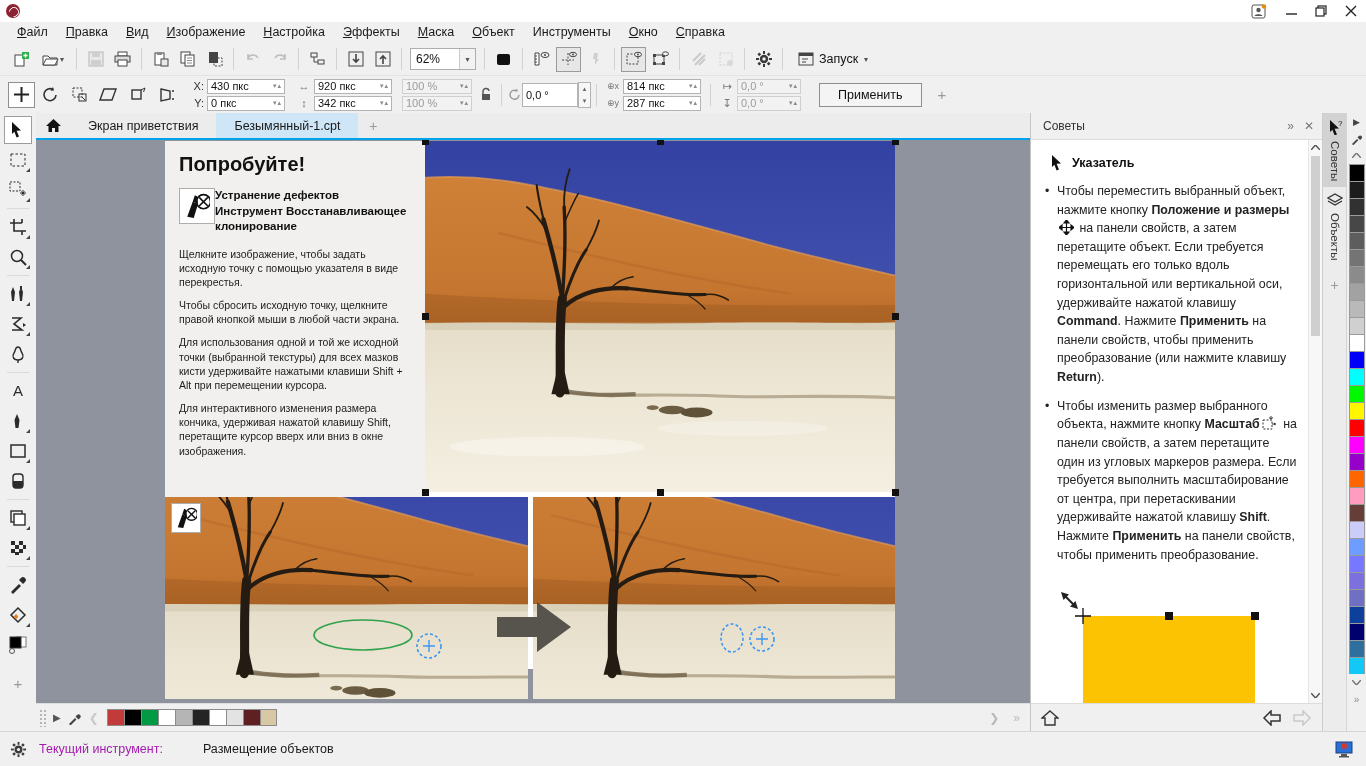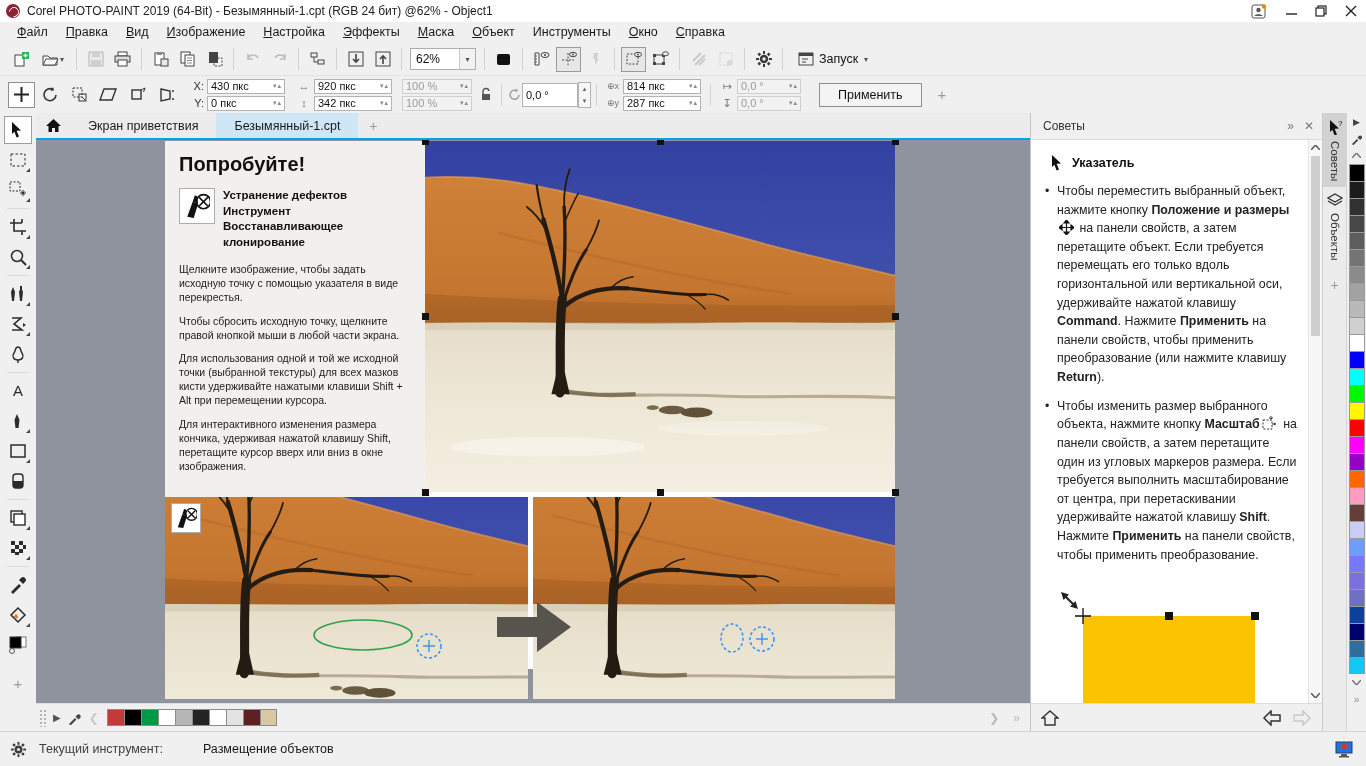--- a/index.html
+++ b/index.html
@@ -63,21 +63,21 @@
   .tool.selected { background:#fff; border:1px solid #9d9d9d; }
   .tool.flyout::after { content:""; position:absolute; right:2px; bottom:2px; border-left:4px solid transparent; border-bottom:4px solid #444; }
   .tool-sep { width:22px; height:1px; background:#dadada; margin:2px 0 4px; }
   #tool-plus { margin-top:14px; color:#9a9a9a; font-size:15px; }
 
   
   #canvas { position:absolute; left:36px; top:140px; width:994px; height:563px; background:#8e939e; overflow:hidden; }
   #doc { position:absolute; left:129px; top:1px; width:730px; height:528px; background:#ffffff; }
   #tryit { position:absolute; left:0; top:0; width:260px; height:356px; background:#f1f0ee; padding:12px 14px 0 14px; }
   #tryit h1 { font-size:20px; color:#111; margin-bottom:12px; }
-  #tryit-head { display:flex; gap:8px; margin-bottom:12px; }
+  #tryit-head { display:flex; margin-bottom:12px; }
   .badge-box { width:36px; height:36px; background:#fff; border:1px solid #adadad; display:flex; align-items:center; justify-content:center; flex:none;}
   #tryit-head .tname { font-size:11.5px; font-weight:bold; color:#111; line-height:1.35; }
   #tryit p { font-size:10.5px; color:#1c1c1c; line-height:1.35; margin-bottom:9px; }
 
   #main-photo { position:absolute; left:260px; top:0; width:470px; height:351px; }
   #before-photo { position:absolute; left:0; top:356px; width:363px; height:202px; }
   #after-photo { position:absolute; left:368px; top:356px; width:362px; height:202px; }
   .ph-svg, .overlay { position:absolute; left:0; top:0; width:100%; height:100%; }
   .handle { position:absolute; width:7px; height:7px; background:#111; z-index:6; }
   #compare-arrow { position:absolute; left:332px; top:459px; z-index:5; }
@@ -126,21 +126,21 @@
   
   #right-palette { position:absolute; left:1346px; top:113px; width:20px; height:618px; background:#f0f0f0; border-left:1px solid #d4d4d4; display:flex; flex-direction:column; align-items:center; }
   #right-palette .pic { height:17px; display:flex; align-items:center; justify-content:center; color:#444; font-size:9px; }
   .rswatch { width:16px; height:17px; border:1px solid #9a9a9a; border-bottom-width:0; flex:none;}
   .rswatch:last-of-type { border-bottom-width:1px;}
   #rp-end { color:#8d8d8d; font-size:10px; margin-top:3px; }
 
   
   #statusbar { position:absolute; left:0; top:731px; width:1366px; height:35px; background:#f0f0f0; border-top:1px solid #d5d5d5; display:flex; align-items:center; }
   #statusbar .sgear { margin:0 12px 0 10px; }
-  #status-label { font-size:12.5px; color:#404040; }
+  #status-label { font-size:12.5px; color:#a21caf; }
   #status-value { font-size:12.5px; color:#1a1a1a; margin-left:40px; }
   #statusbar .spacer { flex:1; }
   #monitor-ic { margin-right:12px; }
 </style>
 </head>
 <body>
 
 <svg width="0" height="0" style="position:absolute">
   <defs>
     <linearGradient id="sky" x1="0" y1="0" x2="0" y2="1">
@@ -202,21 +202,20 @@
     <g id="pointer-glyph">
       <path d="M3,1 L12,9.5 L7.6,9.8 L10,15.4 L7.6,16.4 L5.4,10.8 L3,13 Z" fill="#111"></path>
     </g>
   </defs>
 </svg>
 
 <div id="app">
 
   <div id="titlebar">
     <div id="app-logo"></div>
-    <div id="window-title">Corel PHOTO-PAINT 2019 (64-Bit) - Безымянный-1.cpt (RGB 24 бит) @62% - Object1</div>
     <div class="spacer"></div>
     <div class="winbtn" id="user-btn">
       <svg width="16" height="15" viewBox="0 0 16 15">
           <rect x="1" y="1" width="13" height="13" rx="2" fill="none" stroke="#555"></rect>
           <circle cx="7.5" cy="6" r="2.2" fill="#555"></circle>
           <path d="M3.5,12 C4,9.5 11,9.5 11.5,12 Z" fill="#555"></path>
           <circle cx="13" cy="2.5" r="2.2" fill="#e8890c"></circle>
         </svg>
     </div>
     <div class="winbtn">

